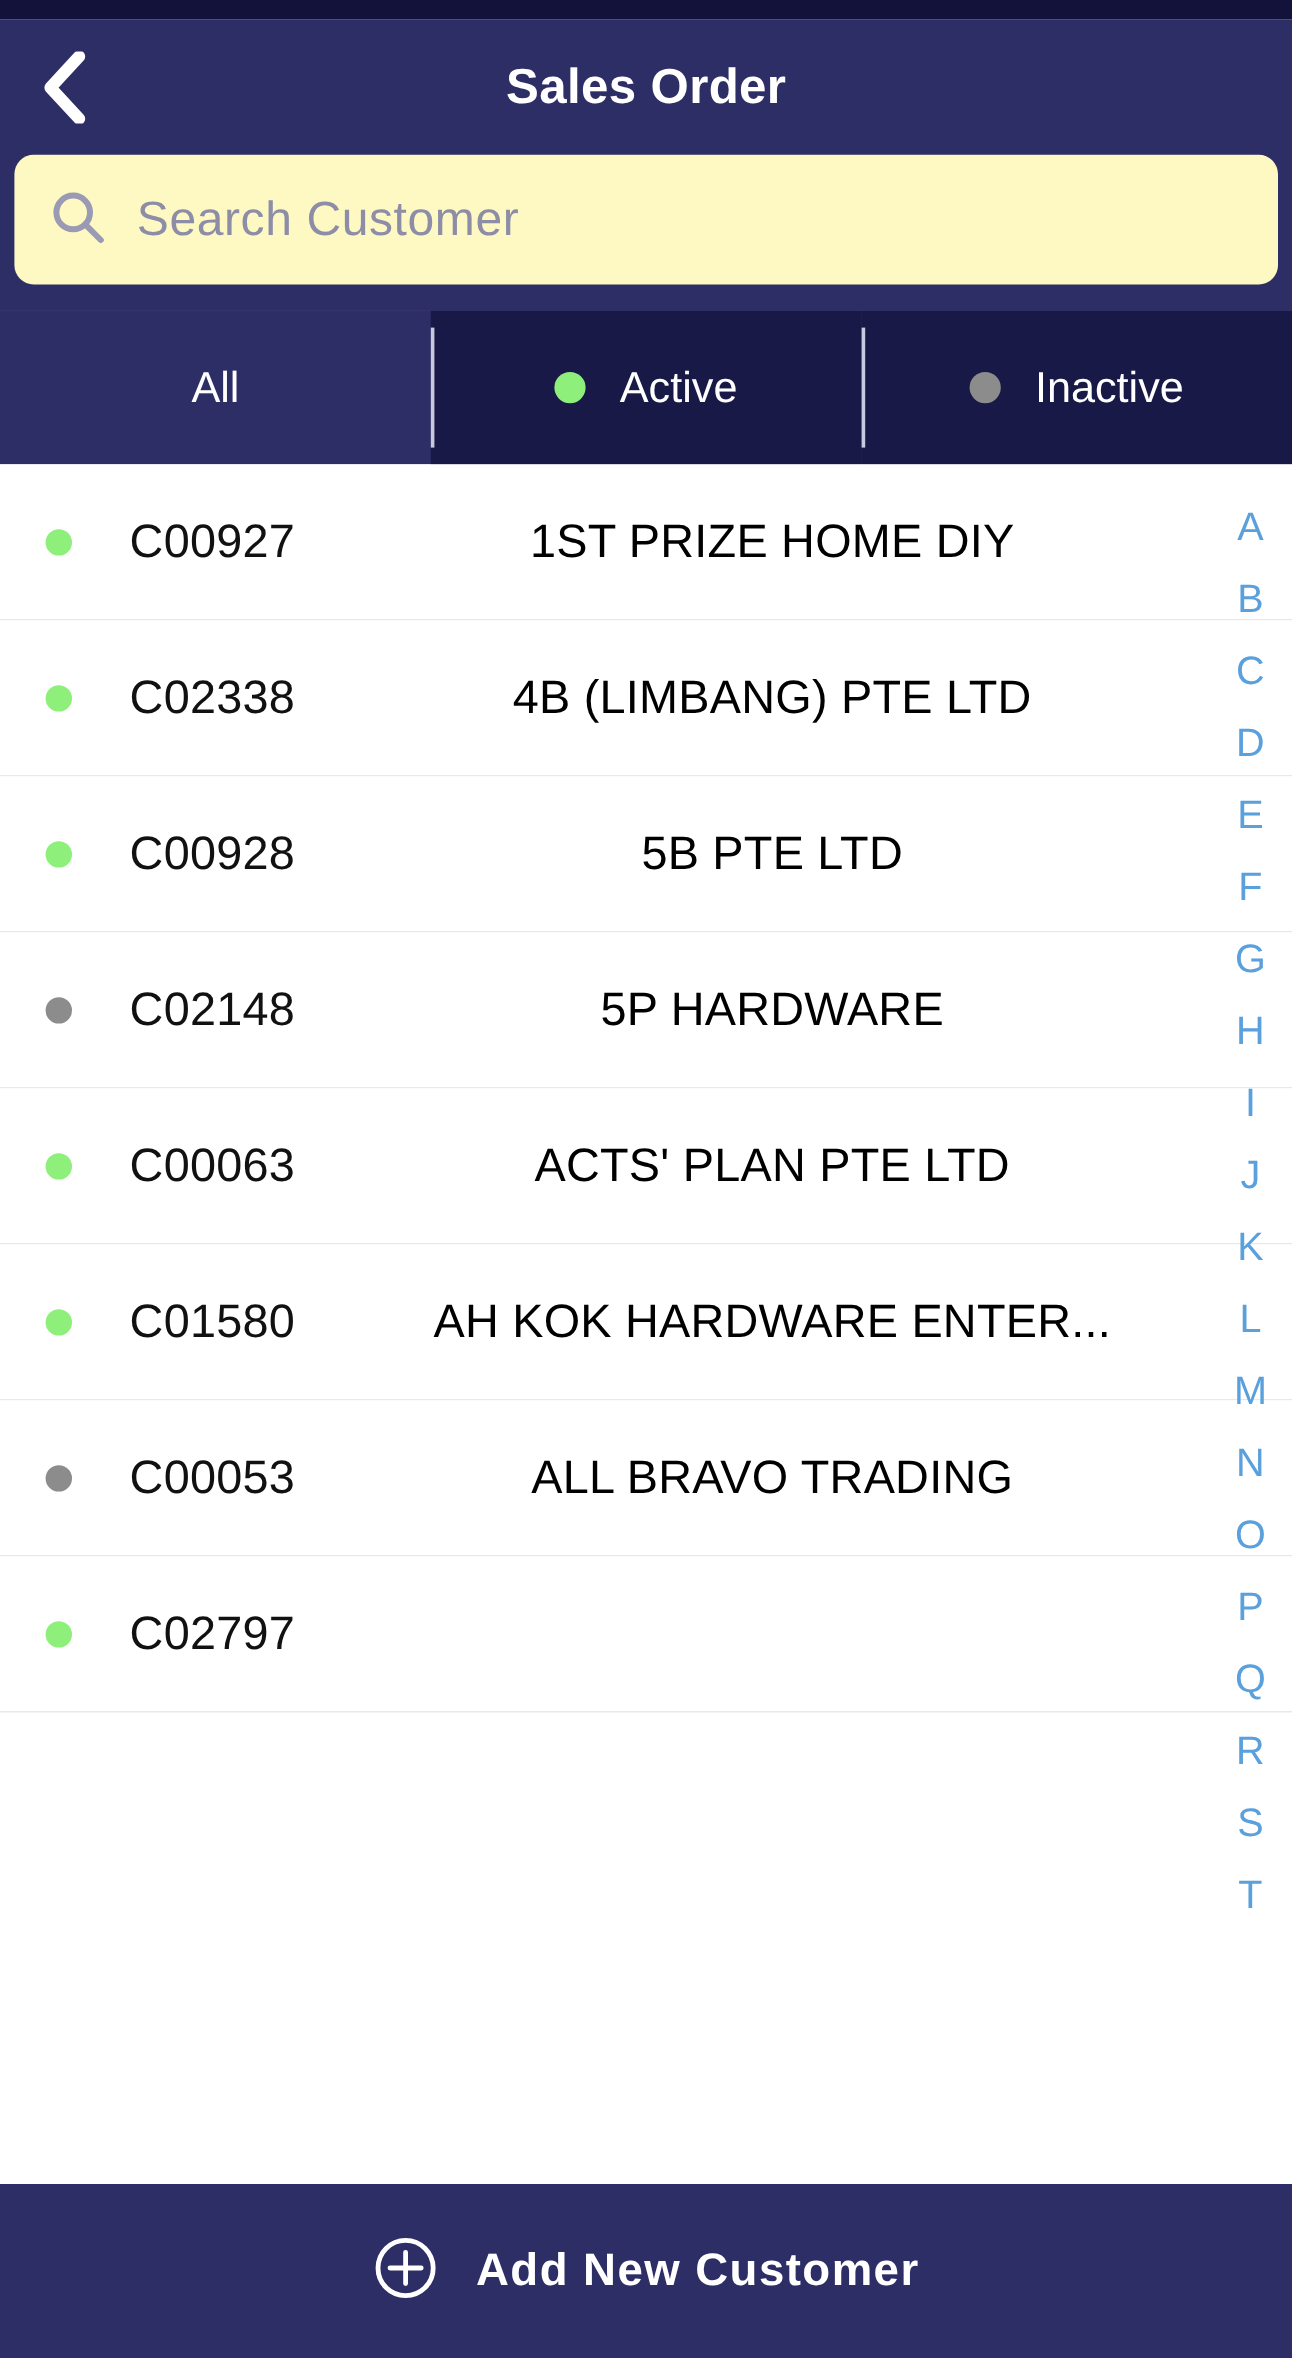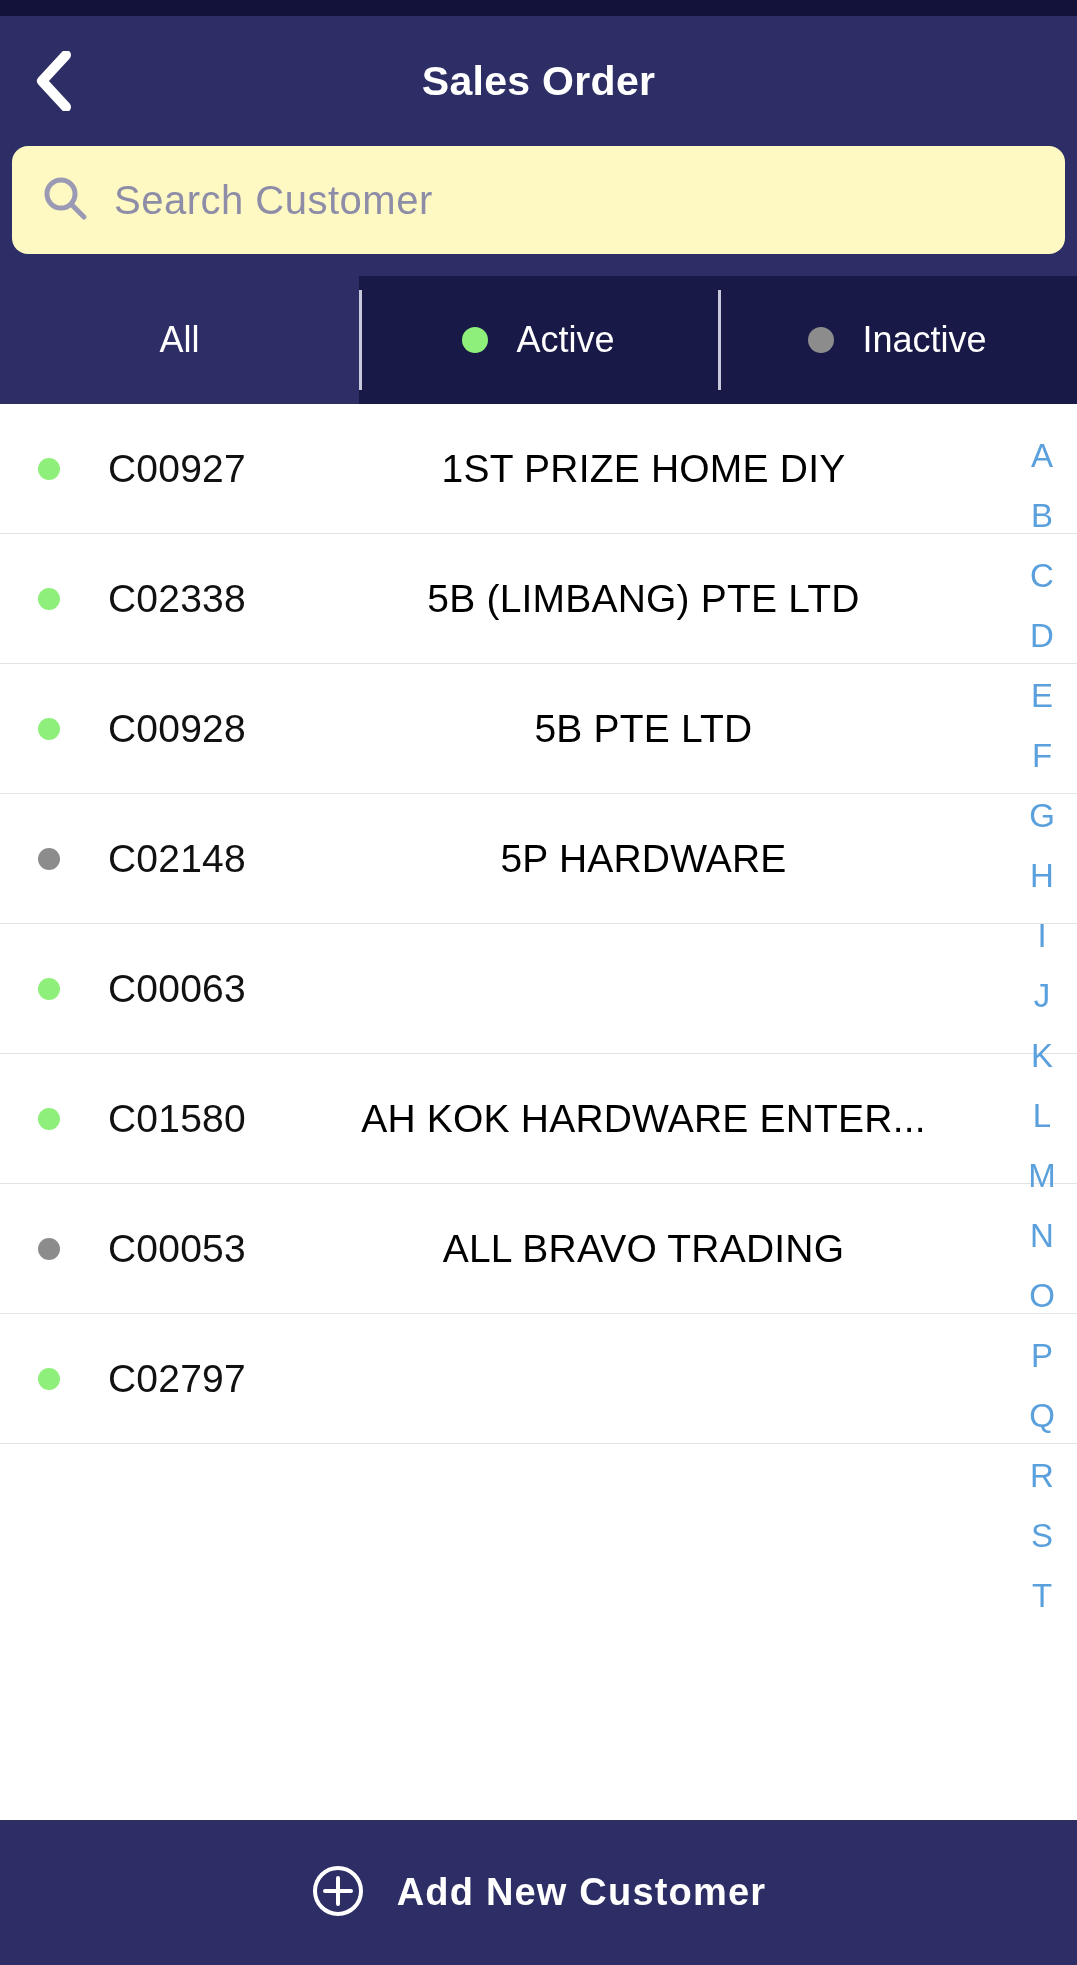--- a/index.html
+++ b/index.html
@@ -24,21 +24,21 @@
   }
 
   
   .header {
     flex: 0 0 auto;
     background: #2e2e66;
     position: relative;
     padding: 0;
   }
   .header-top {
-    height: 130px;
+    height: 113px;
     display: flex; align-items: center;
     position: relative;
   }
   .back-btn {
     position: absolute;
     left: 22px; top: 50%;
     transform: translateY(-50%);
     width: 64px; height: 64px;
     display: flex; align-items: center; justify-content: center;
     cursor: pointer;
@@ -246,35 +246,36 @@
   <div class="list-area">
     <div class="list" id="customer-list">
         <div class="row">
           <span class="row-dot" style="background: rgb(142, 240, 122);"></span>
           <span class="row-code">C00927</span>
           <span class="row-name">1ST PRIZE HOME DIY</span>
         </div>
         <div class="row">
           <span class="row-dot" style="background: rgb(142, 240, 122);"></span>
           <span class="row-code">C02338</span>
-          <span class="row-name">5B (LIMBANG) PTE LTD</span>
+          <span class="row-name">4B (LIMBANG) PTE LTD</span>
         </div>
         <div class="row">
           <span class="row-dot" style="background: rgb(142, 240, 122);"></span>
           <span class="row-code">C00928</span>
           <span class="row-name">5B PTE LTD</span>
         </div>
         <div class="row">
           <span class="row-dot" style="background: rgb(140, 140, 140);"></span>
           <span class="row-code">C02148</span>
           <span class="row-name">5P HARDWARE</span>
         </div>
         <div class="row">
           <span class="row-dot" style="background: rgb(142, 240, 122);"></span>
           <span class="row-code">C00063</span>
+          <span class="row-name">ACTS' PLAN PTE LTD</span>
         </div>
         <div class="row">
           <span class="row-dot" style="background: rgb(142, 240, 122);"></span>
           <span class="row-code">C01580</span>
           <span class="row-name">AH KOK HARDWARE ENTER...</span>
         </div>
         <div class="row">
           <span class="row-dot" style="background: rgb(140, 140, 140);"></span>
           <span class="row-code">C00053</span>
           <span class="row-name">ALL BRAVO TRADING</span>

